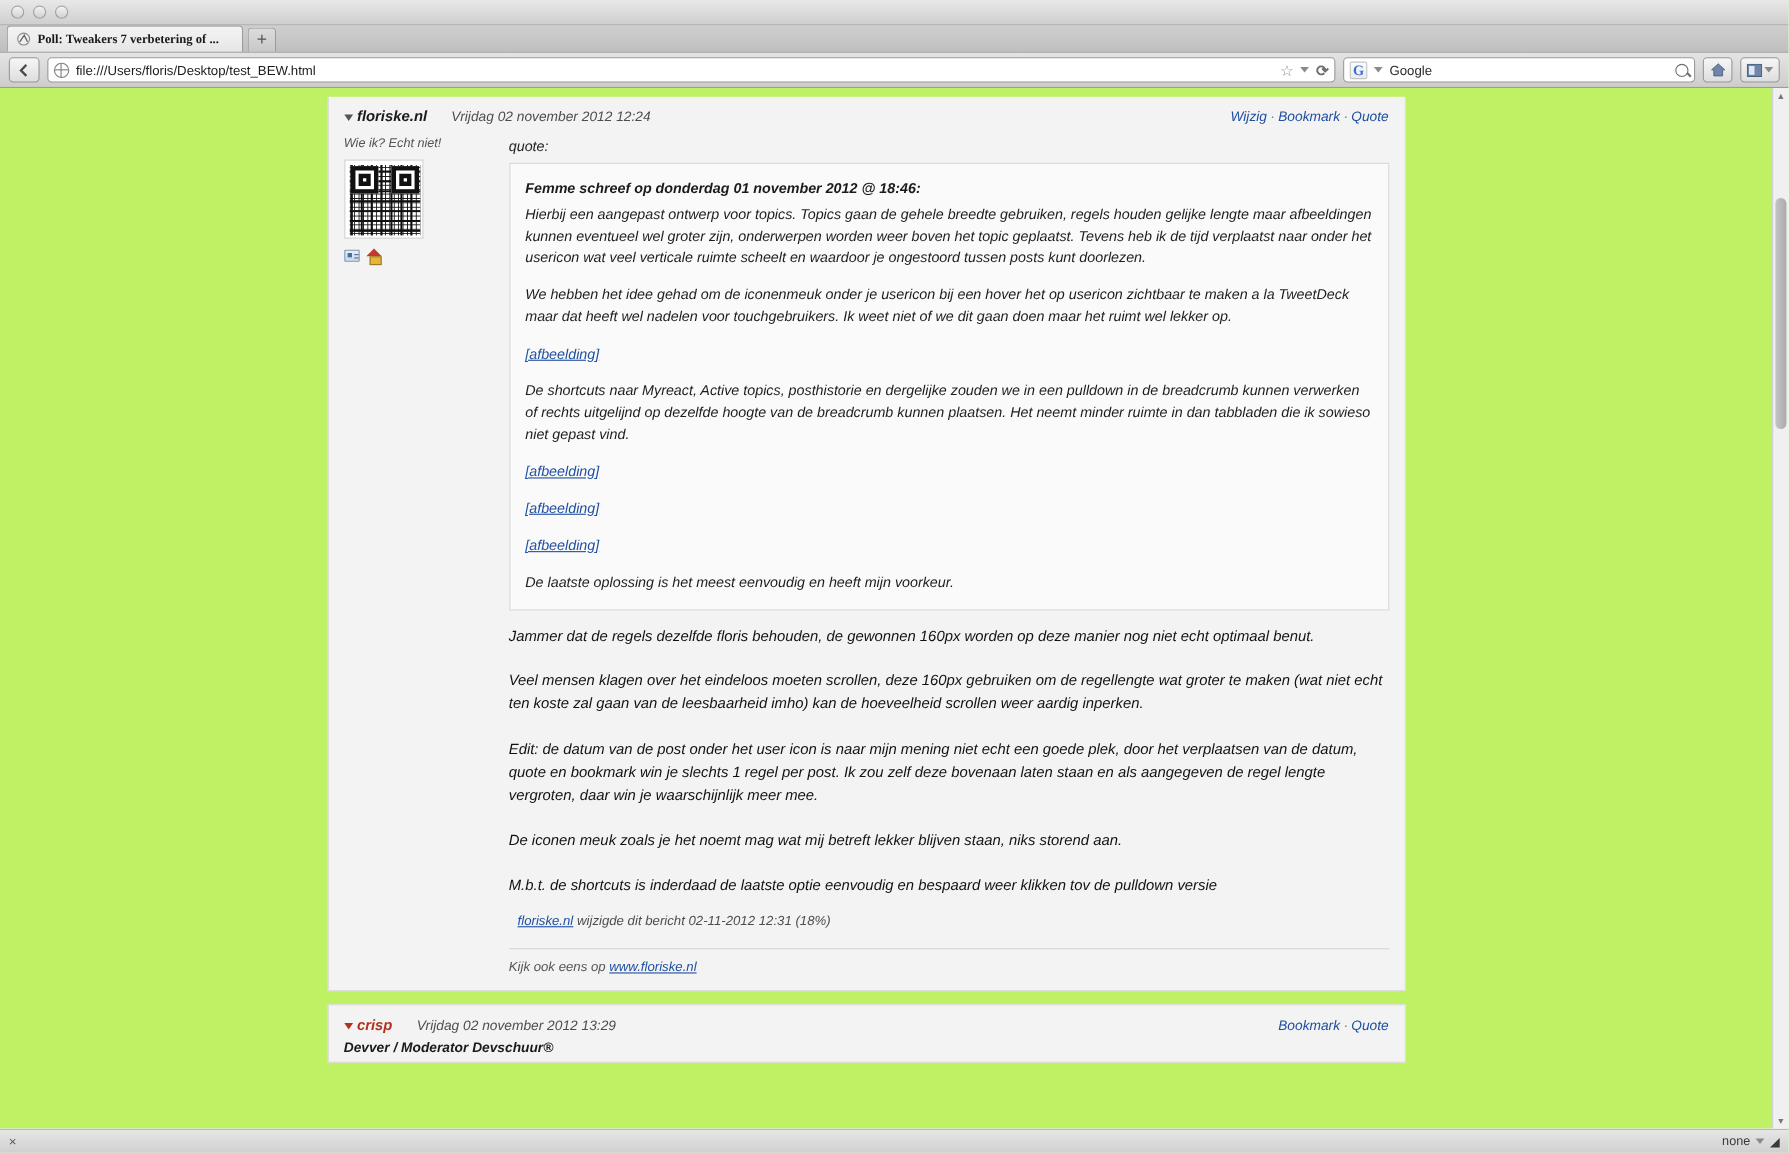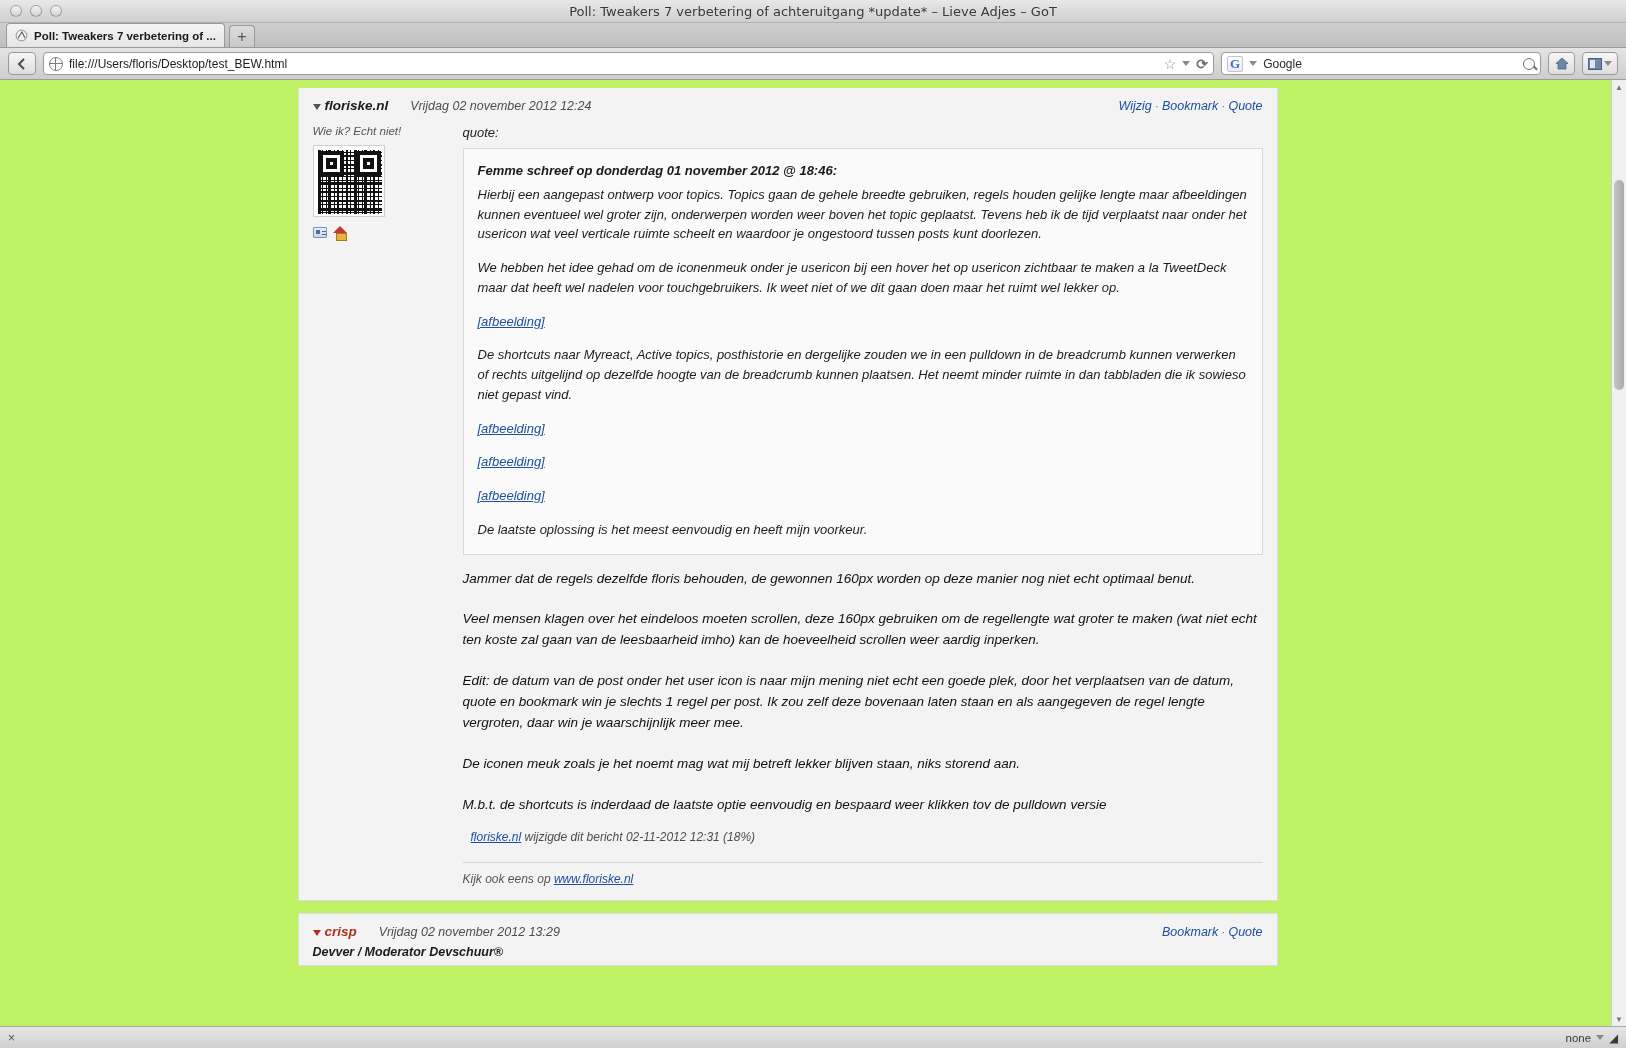--- a/index.html
+++ b/index.html
@@ -53,20 +53,21 @@
     min-width: 215px; max-width: 240px;
     background: linear-gradient(to bottom, #f4f4f4, #e6e6e6);
     border: 1px solid #9a9a9a;
     border-bottom: none;
     border-radius: 4px 4px 0 0;
     display: flex; align-items: center;
     padding: 0 8px;
     font-size: 11.5px; color: #1a1a1a;
     gap: 6px;
     overflow: hidden;
+    font-family: Liberation Serif, serif;
   }
   .tab .favicon {
     width: 13px; height: 13px; flex: none;
     display: inline-block;
   }
   .tab-label {
     white-space: nowrap; overflow: hidden; text-overflow: ellipsis;
     font-weight: bold; font-size: 11.5px;
   }
   .newtab {
@@ -409,21 +410,20 @@
 <body>
 
 <div class="browser">
 
   <div class="titlebar">
     <div class="traffic">
       <div class="dot"></div>
       <div class="dot"></div>
       <div class="dot"></div>
     </div>
-    <div class="win-title">Poll: Tweakers 7 verbetering of achteruitgang *update* – Lieve Adjes – GoT</div>
   </div>
 
   <div class="tabbar">
     <div class="tab">
       <span class="favicon">
         <svg width="13" height="13" viewBox="0 0 13 13">
           <circle cx="6.5" cy="6.5" r="5.4" fill="#efefef" stroke="#8d8d8d" stroke-width="1"></circle>
           <path d="M3 9 L7 3 L10 9" fill="none" stroke="#5a5a5a" stroke-width="1.1"></path>
         </svg>
       </span>

